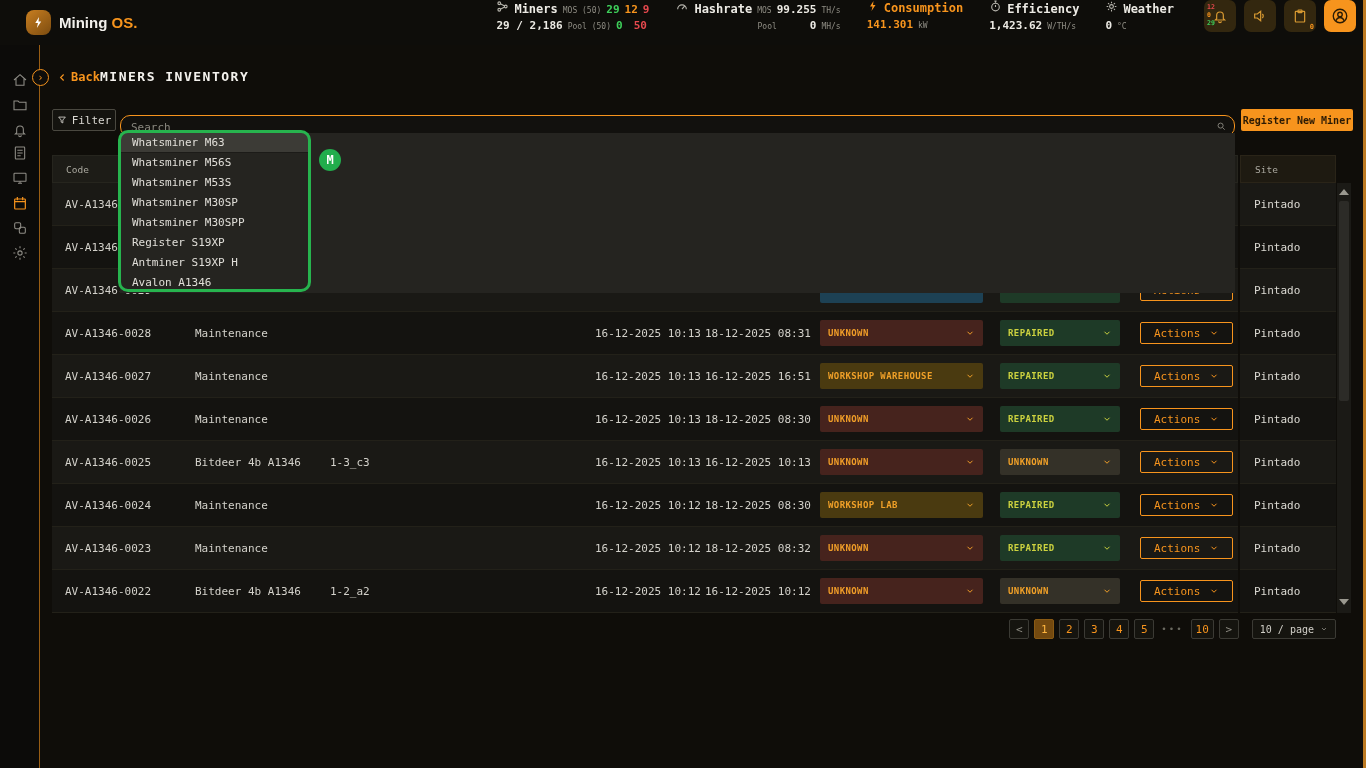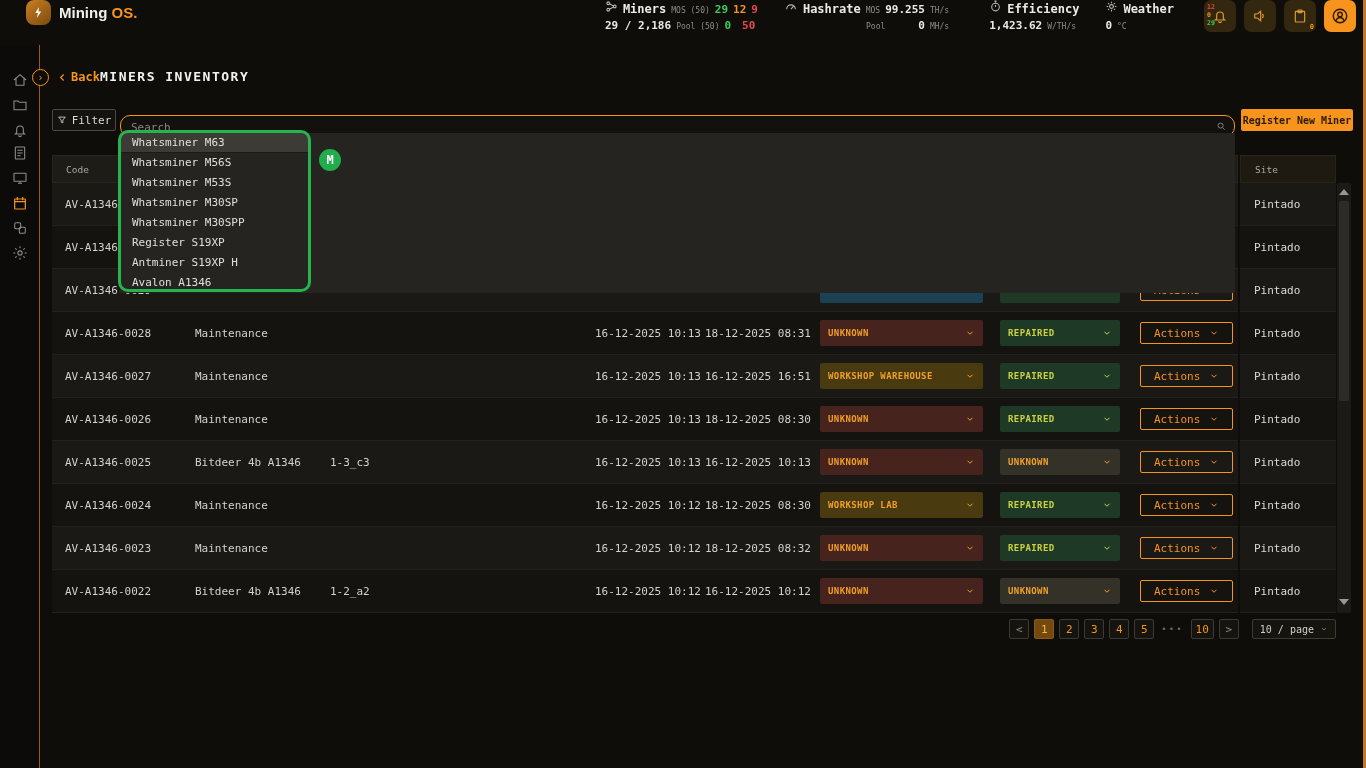--- a/index.html
+++ b/index.html
@@ -6,21 +6,21 @@
     --bg:#0f0d09; --panel:#161511; --accent:#f7941d; --txt:#e6e4de; --dim:#8f8d84;
     --rowL:#1a1915; --rowD:#141310; --line:#232119;
   }
   *{box-sizing:border-box;margin:0;padding:0}
   html,body{width:1366px;height:768px;overflow:hidden;background:var(--bg);
     font-family:"DejaVu Sans Mono", monospace;color:var(--txt)}
   svg{display:block}
 
   
   .hdr{position:absolute;inset:0 0 auto 0;height:45px;background:#0e0d0a;z-index:30}
-  .brand{position:absolute;left:26px;top:0;display:flex;align-items:center;gap:8px}
+  .brand{position:absolute;left:26px;top:10px;display:flex;align-items:center;gap:8px}
   .logo-badge{width:25px;height:25px;border-radius:8px;background:linear-gradient(140deg,#c87e20,#7c4c10);
     display:flex;align-items:center;justify-content:center}
   .brand-txt{font-family:"Liberation Sans",sans-serif;font-weight:bold;font-size:15px;color:#f2f0ec}
   .brand-txt b{color:var(--accent)}
   .stats{position:absolute;right:6px;top:0;height:45px;display:flex;align-items:flex-start}
   .hsep{width:14px;position:relative}
   .hsep::before{content:"";position:absolute;left:7px;top:0;bottom:0;border-left:1px solid #6e4a1c;transform:skewX(-14deg)}
   .stat{display:flex;flex-direction:column;justify-content:center;gap:3px;padding:0 6px;white-space:nowrap}
   .srow{display:flex;align-items:baseline;gap:5px}
   .slabel{font-weight:bold;font-size:12px;color:#eceae4}
@@ -167,20 +167,34 @@
         <span class="sval">99.255</span>
         <span class="sunit">TH/s</span>
       </div>
       <div class="srow" style="justify-content:flex-end">
         <span class="sscope" style="margin-left:16px">Pool</span>
         <span class="sval" style="margin-left:28px">0</span>
         <span class="sunit">MH/s</span>
       </div>
     </div>
     <div class="hsep"></div>
+    <div class="stat">
+      <div class="srow">
+        <span>
+            <svg width="12" height="12" viewBox="0 0 24 24" fill="#f7941d">
+              <path d="M13 2 6 13h5l-2 9 8-12h-5z"></path>
+            </svg>
+          </span>
+        <span class="slabel or">Consumption</span>
+      </div>
+      <div class="srow">
+        <span class="sval o">141.301</span>
+        <span class="sunit">kW</span>
+      </div>
+    </div>
     <div class="hsep"></div>
     <div class="stat">
       <div class="srow">
         <span>
             <svg width="13" height="13" viewBox="0 0 24 24" fill="none" stroke="#b8b6ae" stroke-width="2">
               <circle cx="12" cy="13" r="7"></circle>
               <path d="M12 13V9M10 2h4M12 2v3"></path>
             </svg>
           </span>
         <span class="slabel">Efficiency</span>

